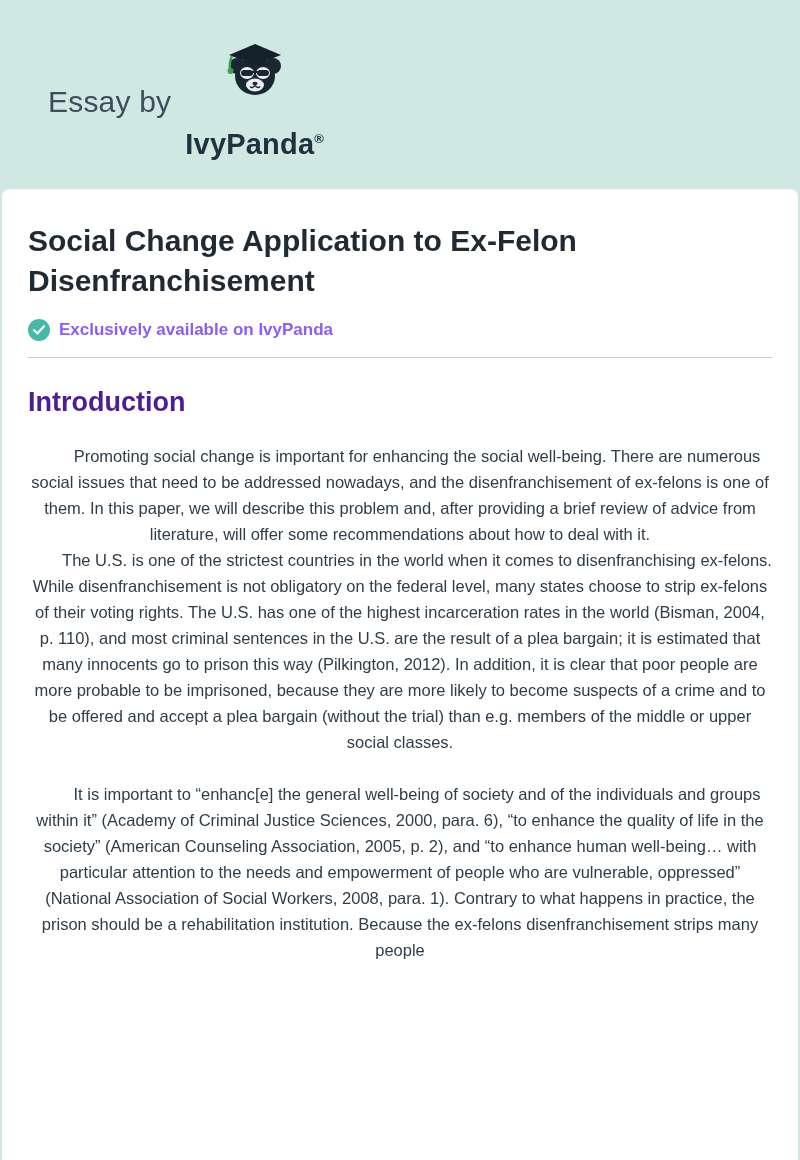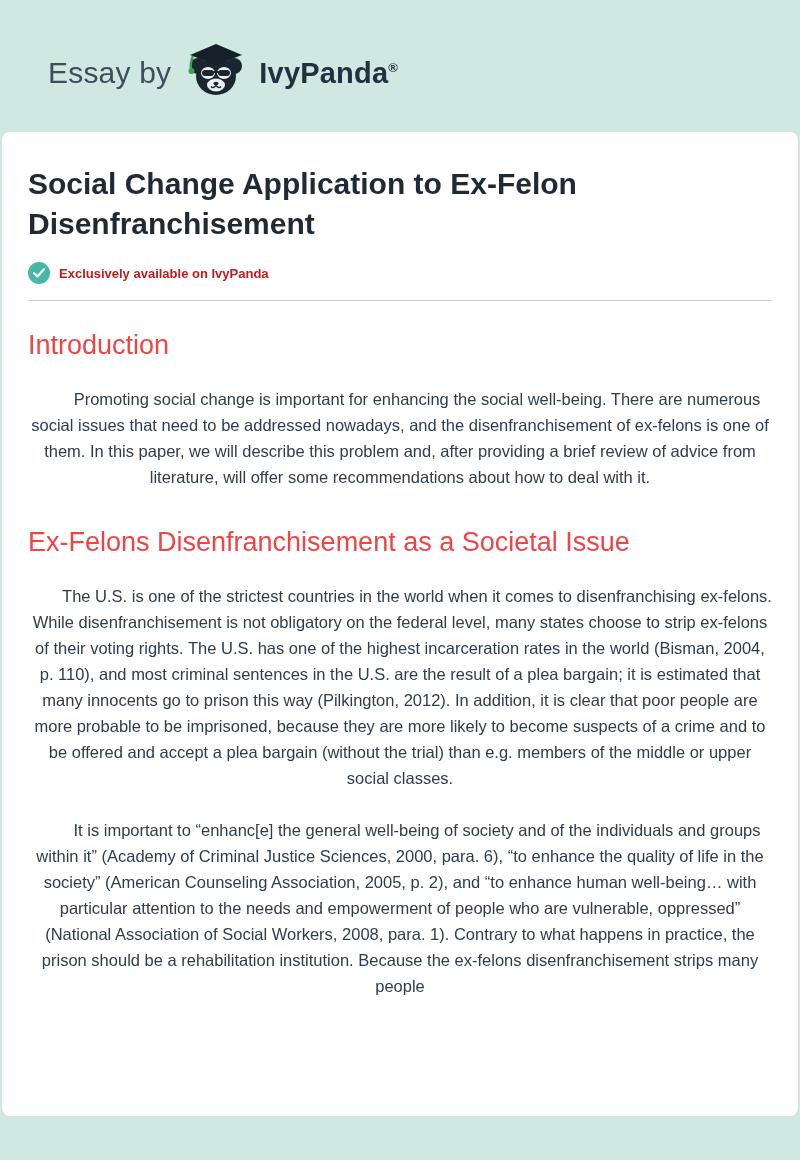--- a/index.html
+++ b/index.html
@@ -24,23 +24,24 @@
   }
   .essay-by {
     font-size: 30px;
     color: #3d4d5c;
     font-weight: 400;
     letter-spacing: 0.2px;
   }
   .brand {
     display: flex;
     align-items: center;
-    gap: 12px;
+    gap: 24px;
     text-decoration: none;
     cursor: pointer;
+    flex-direction: column;
   }
   .brand-name {
     font-size: 29px;
     font-weight: 700;
     color: #22313f;
     letter-spacing: 0.2px;
   }
   .brand-name sup {
     font-size: 13px;
     font-weight: 700;
@@ -76,36 +77,36 @@
     height: 22px;
     border-radius: 50%;
     background: #45b8a6;
     display: inline-flex;
     align-items: center;
     justify-content: center;
     flex: 0 0 auto;
   }
   .check-circle svg { display: block; }
   .badge-text {
-    font-size: 13px;
+    font-size: 17px;
     font-weight: 700;
-    color: #b91c1c;
+    color: #8b5cf6;
   }
 
   hr.divider {
     border: none;
     border-top: 1px solid #c9ced3;
     margin: 0 0 26px 0;
   }
 
   h2.section-heading {
     font-size: 27px;
     line-height: 37px;
-    font-weight: 400;
-    color: #ef4444;
+    font-weight: 700;
+    color: #4c1d95;
     margin: 34px 0 22px 0;
   }
   section:first-of-type h2.section-heading { margin-top: 6px; }
 
   p.body-para {
     font-size: 16.5px;
     line-height: 26px;
     color: #2e3d49;
     text-indent: 34px;
     margin-bottom: 26px;
@@ -164,18 +165,17 @@
   </div>
 
   <hr class="divider">
 
   <section>
     <h2 class="section-heading">Introduction</h2>
     <p class="body-para">Promoting social change is important for enhancing the social well-being. There are numerous social issues that need to be addressed nowadays, and the disenfranchisement of ex-felons is one of them. In this paper, we will describe this problem and, after providing a brief review of advice from literature, will offer some recommendations about how to deal with it.</p>
   </section>
 
   <section>
-    <h2 class="section-heading">Ex-Felons Disenfranchisement as a Societal Issue</h2>
     <p class="body-para">The U.S. is one of the strictest countries in the world when it comes to disenfranchising ex-felons. While disenfranchisement is not obligatory on the federal level, many states choose to strip ex-felons of their voting rights. The U.S. has one of the highest incarceration rates in the world (Bisman, 2004, p. 110), and most criminal sentences in the U.S. are the result of a plea bargain; it is estimated that many innocents go to prison this way (Pilkington, 2012). In addition, it is clear that poor people are more probable to be imprisoned, because they are more likely to become suspects of a crime and to be offered and accept a plea bargain (without the trial) than e.g. members of the middle or upper social classes.</p>
     <p class="body-para">It is important to “enhanc[e] the general well-being of society and of the individuals and groups within it” (Academy of Criminal Justice Sciences, 2000, para. 6), “to enhance the quality of life in the society” (American Counseling Association, 2005, p. 2), and “to enhance human well-being… with particular attention to the needs and empowerment of people who are vulnerable, oppressed” (National Association of Social Workers, 2008, para. 1). Contrary to what happens in practice, the prison should be a rehabilitation institution. Because the ex-felons disenfranchisement strips many people</p>
   </section>
 
 </main>
 
 </body></html>

